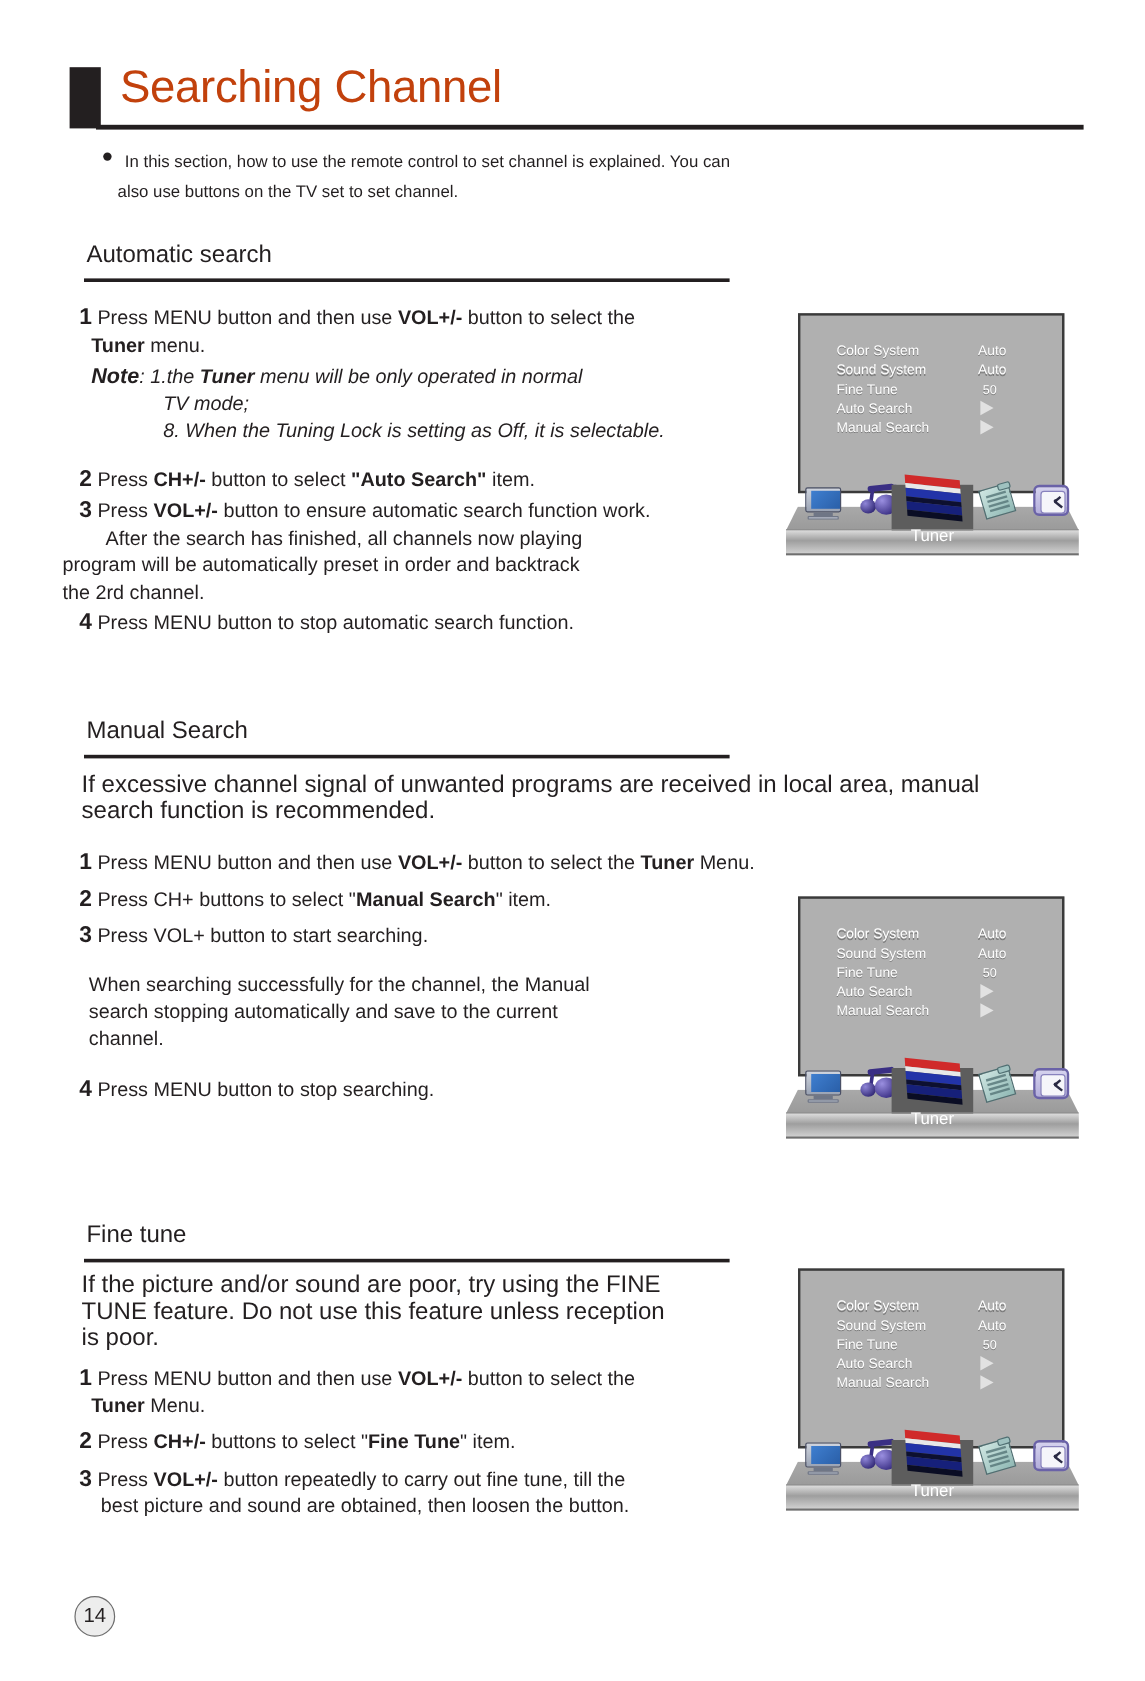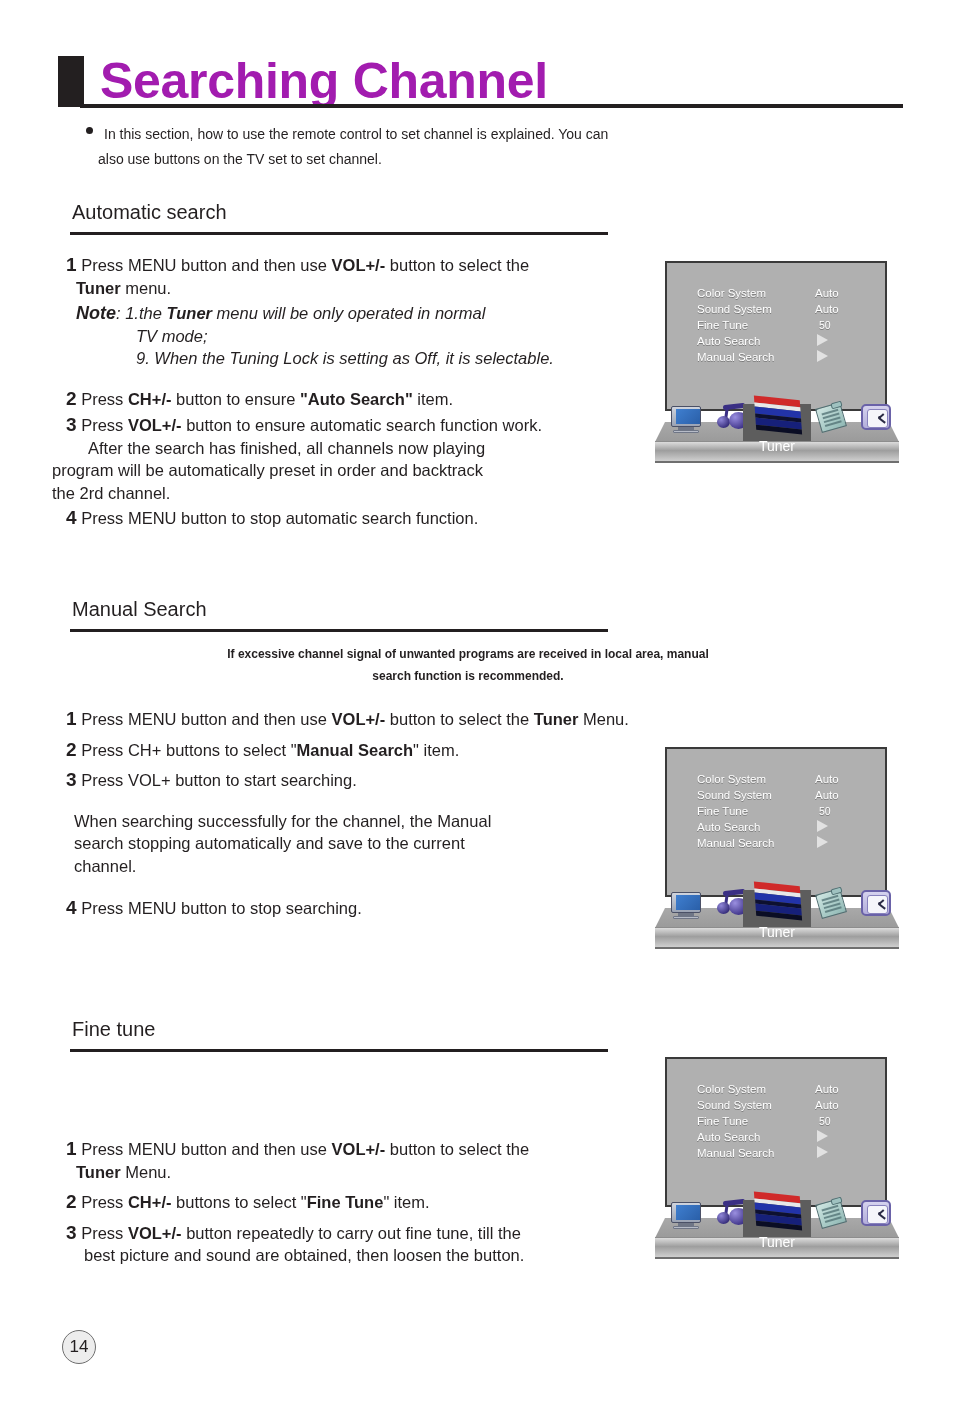--- a/index.html
+++ b/index.html
@@ -35,24 +35,24 @@
     left: 0;
     top: 0;
     width: 26px;
     height: 51px;
     background: #231f20;
   }
   .header-title {
     position: absolute;
     left: 42px;
     top: -4px;
-    font-size: 50px;
-    font-weight: bold;
+    font-size: 38px;
+    font-weight: normal;
     letter-spacing: -0.3px;
-    color: #a21caf;
+    color: #c2410c;
     white-space: nowrap;
   }
   .header-rule {
     position: absolute;
     left: 22px;
     top: 48px;
     width: 823px;
     height: 4px;
     background: #231f20;
   }
@@ -107,21 +107,21 @@
     position: relative;
     margin-bottom: 3px;
   }
   .num {
     font-weight: bold;
     font-size: 19px;
   }
   b { font-weight: bold; }
   i { font-style: italic; }
   .bi { font-weight: bold; font-style: italic; }
-  .boldpara { font-weight: bold; font-size: 12px; line-height: 22px; text-align: center; }
+  .boldpara { font-weight: normal; font-size: 20px; line-height: 22px; }
 
   .indent1 { display:block; }
 
   
   .osd {
     position: absolute;
     width: 244px;
     height: 210px;
   }
   .osd-screen {
@@ -366,26 +366,26 @@
 
     <div class="step">
       <span class="num">1</span>
       <span>Press MENU button and then use </span><b>VOL+/-</b><span> button to select the</span>
       <span class="indent1" style="padding-left:10px;"><b>Tuner</b><span> menu.</span></span>
     </div>
 
     <div class="step" style="padding-left:10px;">
       <span class="bi" style="font-size:18px;">Note</span><i>: 1.the </i><span class="bi">Tuner</span><i> menu will be only operated  in normal</i>
       <i class="indent1" style="padding-left:60px;">TV mode;</i>
-      <i class="indent1" style="padding-left:60px;">9. When the Tuning Lock is setting as Off, it is selectable.</i>
+      <i class="indent1" style="padding-left:60px;">8. When the Tuning Lock is setting as Off, it is selectable.</i>
     </div>
 
     <div class="step" style="margin-top:18px;">
       <span class="num">2</span>
-      <span>Press </span><b>CH+/-</b><span> button to ensure </span><b>"Auto Search"</b><span> item.</span>
+      <span>Press </span><b>CH+/-</b><span> button to select </span><b>"Auto Search"</b><span> item.</span>
     </div>
 
     <div class="step" style="margin-top:4px;">
       <span class="num">3</span>
       <span>Press </span><b>VOL+/-</b><span> button to ensure automatic search function work.</span>
       <span class="indent1" style="padding-left:22px;">After the search has finished, all channels now playing</span>
       <span class="indent1" style="margin-left:-14px;">program will be automatically preset in order and backtrack</span>
       <span class="indent1" style="margin-left:-14px;">the 2rd channel.</span>
     </div>
 
@@ -578,20 +578,25 @@
       </div>
       <div class="deck-face"></div>
       <div class="osd-tablabel">Tuner</div>
       <div class="deck-shadow"></div>
     </div>
   </div>
 
   <div class="sec-head" style="left:72px; top:1018px;">Fine tune</div>
   <div class="sec-rule" style="left:70px; top:1049px; width:538px;"></div>
 
+  <div class="body-block boldpara" style="left:68px; top:1060px; width:560px;">
+    <span class="indent1">If the picture and/or sound are poor, try using the  FINE</span>
+    <span class="indent1">TUNE  feature. Do not use this feature unless reception</span>
+    <span class="indent1">is poor.</span>
+  </div>
 
   <div class="body-block" style="left:66px; top:1138px; width:600px;">
     <div class="step">
       <span class="num">1</span>
       <span>Press MENU button and then use </span><b>VOL+/-</b><span> button to select the</span>
       <span class="indent1" style="padding-left:10px;"><b>Tuner</b><span> Menu.</span></span>
     </div>
     <div class="step" style="margin-top:8px;">
       <span class="num">2</span>
       <span>Press </span><b>CH+/-</b><span> buttons to select "</span><b>Fine Tune</b><span>" item.</span>

